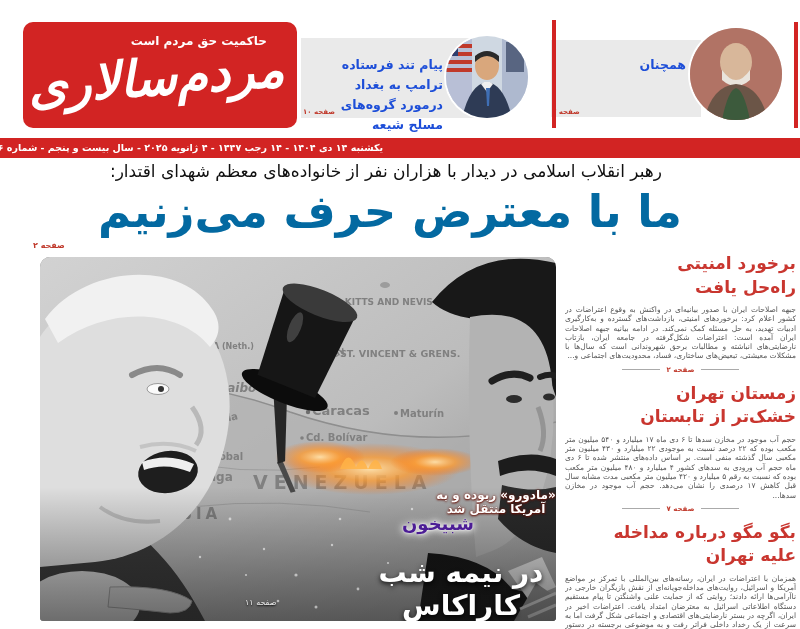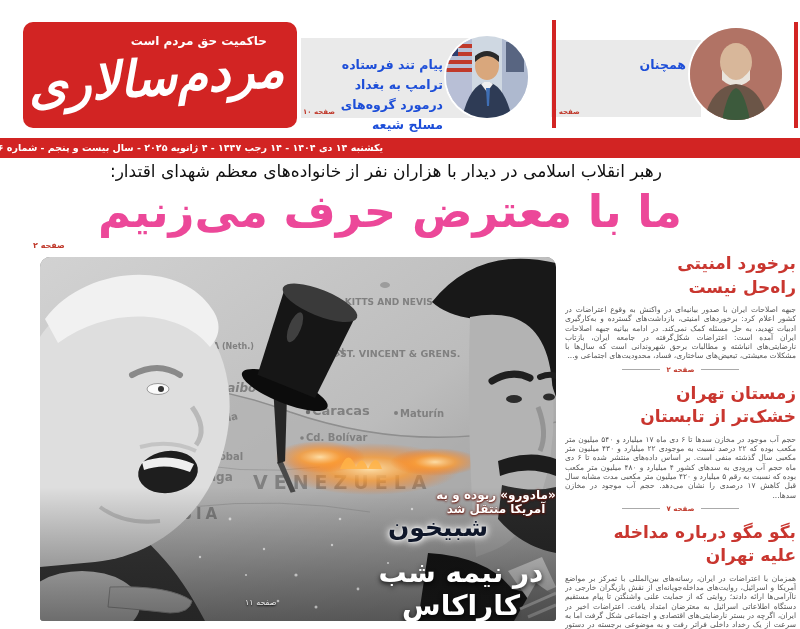--- a/index.html
+++ b/index.html
@@ -31,32 +31,32 @@
 
   
   .date-bar{position:absolute;left:0;top:138px;width:800px;height:20px;background:#d22423;}
   .date-text{position:absolute;left:33px;top:4px;width:350px;color:#fff;font-size:9.5px;
              font-weight:bold;direction:rtl;text-align:right;white-space:nowrap;}
 
   
   .kicker{position:absolute;left:0;top:161px;width:772px;text-align:center;direction:rtl;
           font-size:17px;font-weight:normal;color:#101010;}
   .headline{position:absolute;left:0;top:185px;width:780px;text-align:center;direction:rtl;
-            font-size:45px;font-weight:bold;color:#ec4899;letter-spacing:-1px;}
+            font-size:45px;font-weight:bold;color:#0369a1;letter-spacing:-1px;}
   .lead-pageref{position:absolute;left:33px;top:241px;color:#c0392b;font-size:8px;font-weight:bold;
                 direction:rtl;}
 
   
   .photo{position:absolute;left:40px;top:257px;width:516px;height:364px;overflow:hidden;
          border-radius:10px 10px 4px 4px;background:#b5b5b5;box-shadow:0 0 0 1px #9a9a9a inset;}
   .cap-top{position:absolute;left:392px;top:231px;width:128px;text-align:center;direction:rtl;
            color:#fff;font-size:12px;font-weight:bold;
            text-shadow:0 0 3px #7a1408,0 1px 2px rgba(90,15,5,.95);}
   .cap-red{position:absolute;left:328px;top:256px;width:140px;text-align:center;direction:rtl;
-           color:#0f172a;font-size:25px;font-weight:bold;
+           color:#4c1d95;font-size:18px;font-weight:bold;
            text-shadow:0 0 6px #fff,0 0 2px #fff,0 0 10px rgba(255,255,255,.9);}
   .cap-main{position:absolute;left:316px;top:299px;width:210px;text-align:center;direction:rtl;
             color:#fff;font-size:28px;font-weight:bold;text-shadow:0 2px 5px rgba(0,0,0,.85);}
   .photo-pageref{position:absolute;left:205px;top:341px;color:#eee;font-size:8px;direction:rtl;
                  text-shadow:0 1px 2px #000;}
 
   
   .rightcol{position:absolute;left:565px;top:252px;width:231px;height:377px;direction:rtl;
             overflow:hidden;}
   .article{margin-bottom:2px;}
@@ -252,21 +252,21 @@
     <div class="cap-red">شبیخون</div>
     <div class="cap-main">در نیمه شب کاراکاس</div>
     <div class="photo-pageref">صفحه ۱۱</div>
   </div>
 
   <div class="rightcol">
 
     <div class="article">
       <div class="art-title">
         <div>برخورد امنیتی</div>
-        <div>راه‌حل نیست</div>
+        <div>راه‌حل یافت</div>
       </div>
       <div class="art-body">جبهه اصلاحات ایران با صدور بیانیه‌ای در واکنش به وقوع اعتراضات در کشور اعلام کرد: برخوردهای امنیتی، بازداشت‌های گسترده و به‌کارگیری ادبیات تهدید، به حل مسئله کمک نمی‌کند. در ادامه بیانیه جبهه اصلاحات ایران آمده است: اعتراضات شکل‌گرفته در جامعه ایران، بازتاب نارضایتی‌های انباشته و مطالبات برحق شهروندانی است که سال‌ها با مشکلات معیشتی، تبعیض‌های ساختاری، فساد، محدودیت‌های اجتماعی و...</div>
       <div class="pageref-row">
         <span class="dash"></span>
         <span class="pg">صفحه ۲</span>
         <span class="dash"></span>
       </div>
     </div>
 
     <div class="article">

